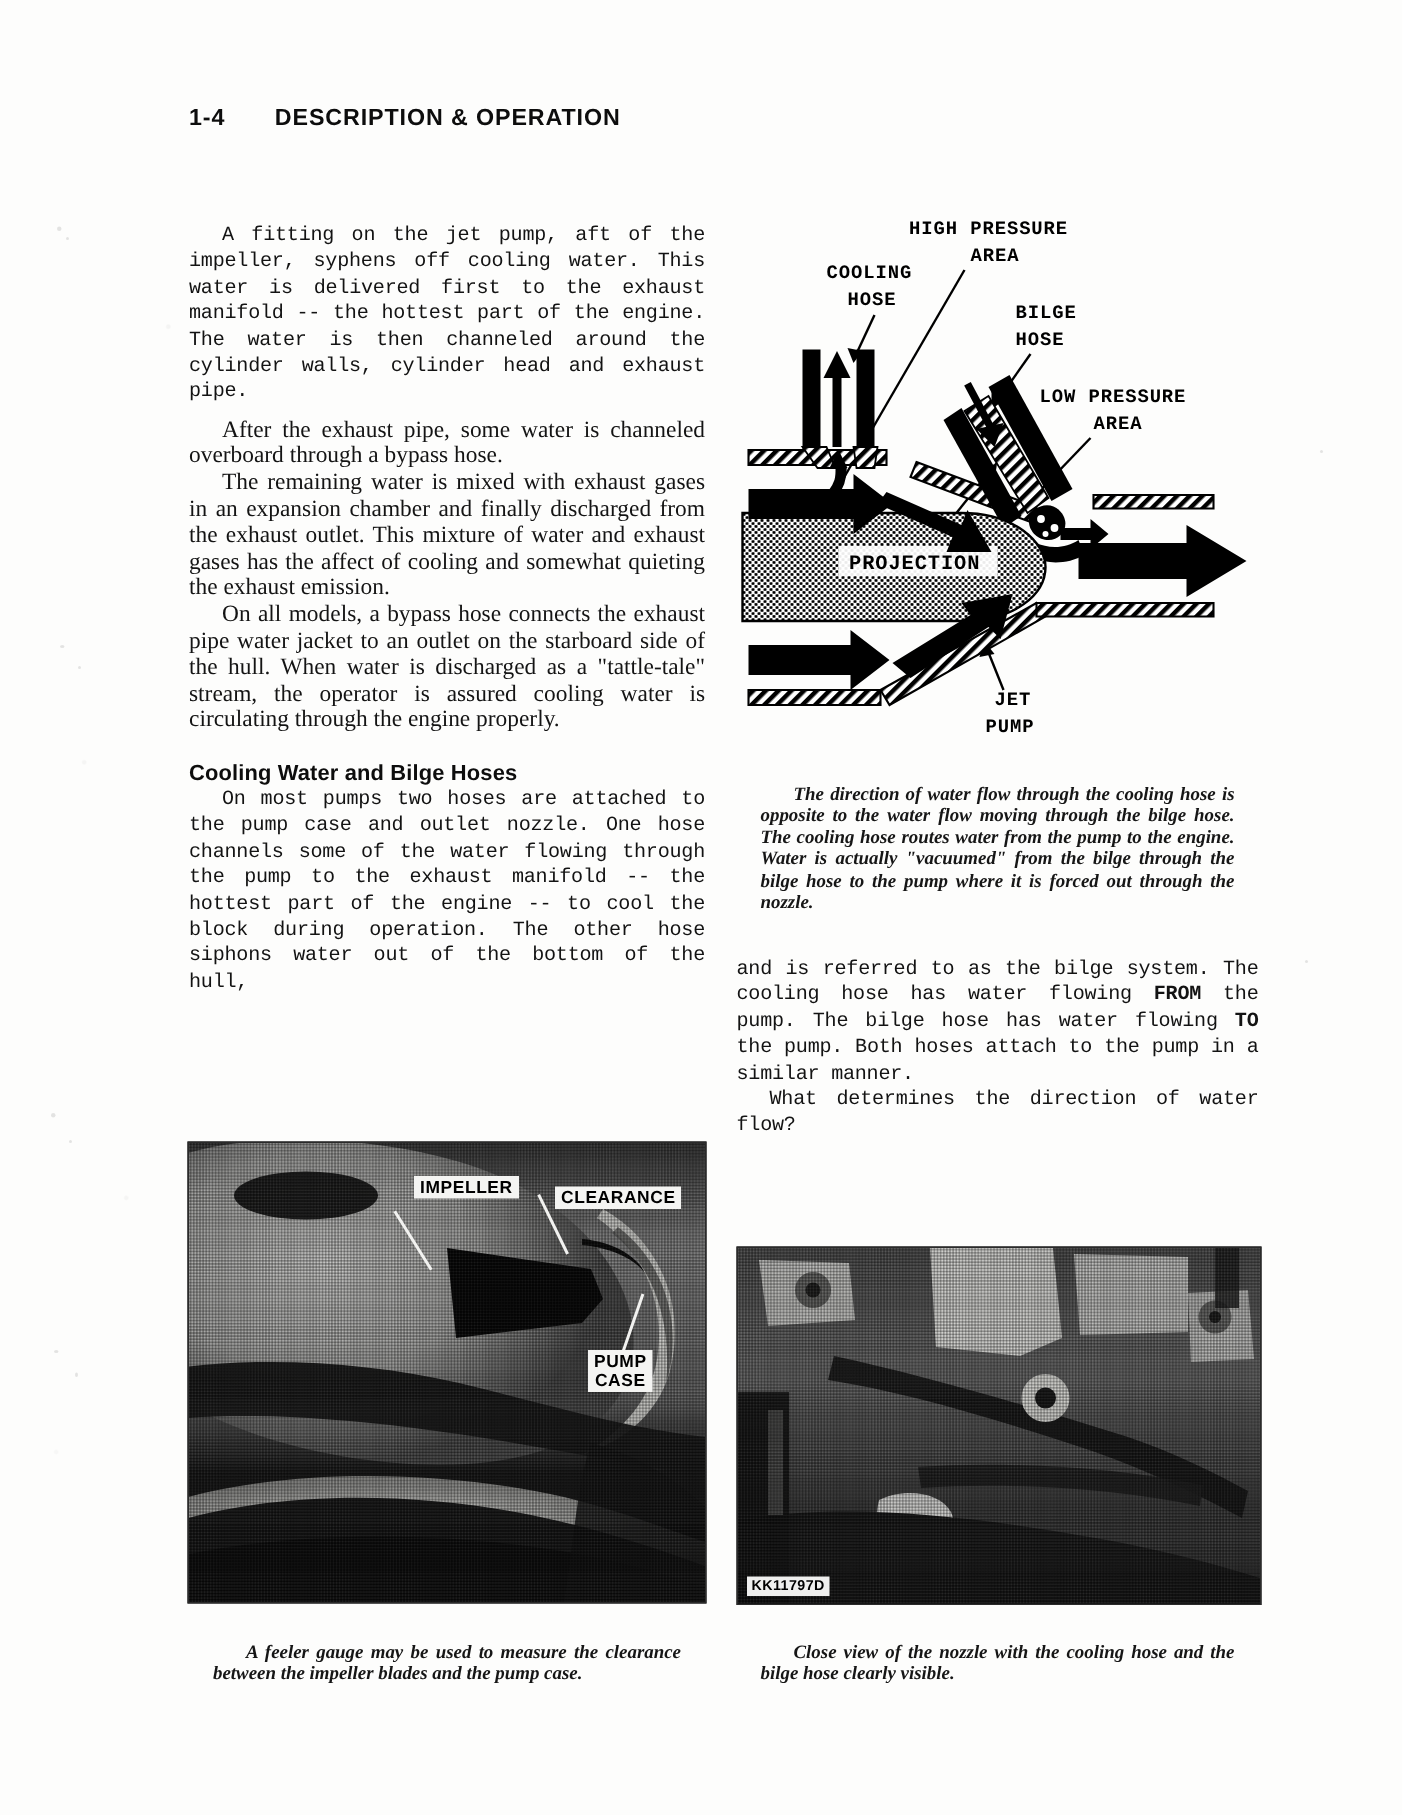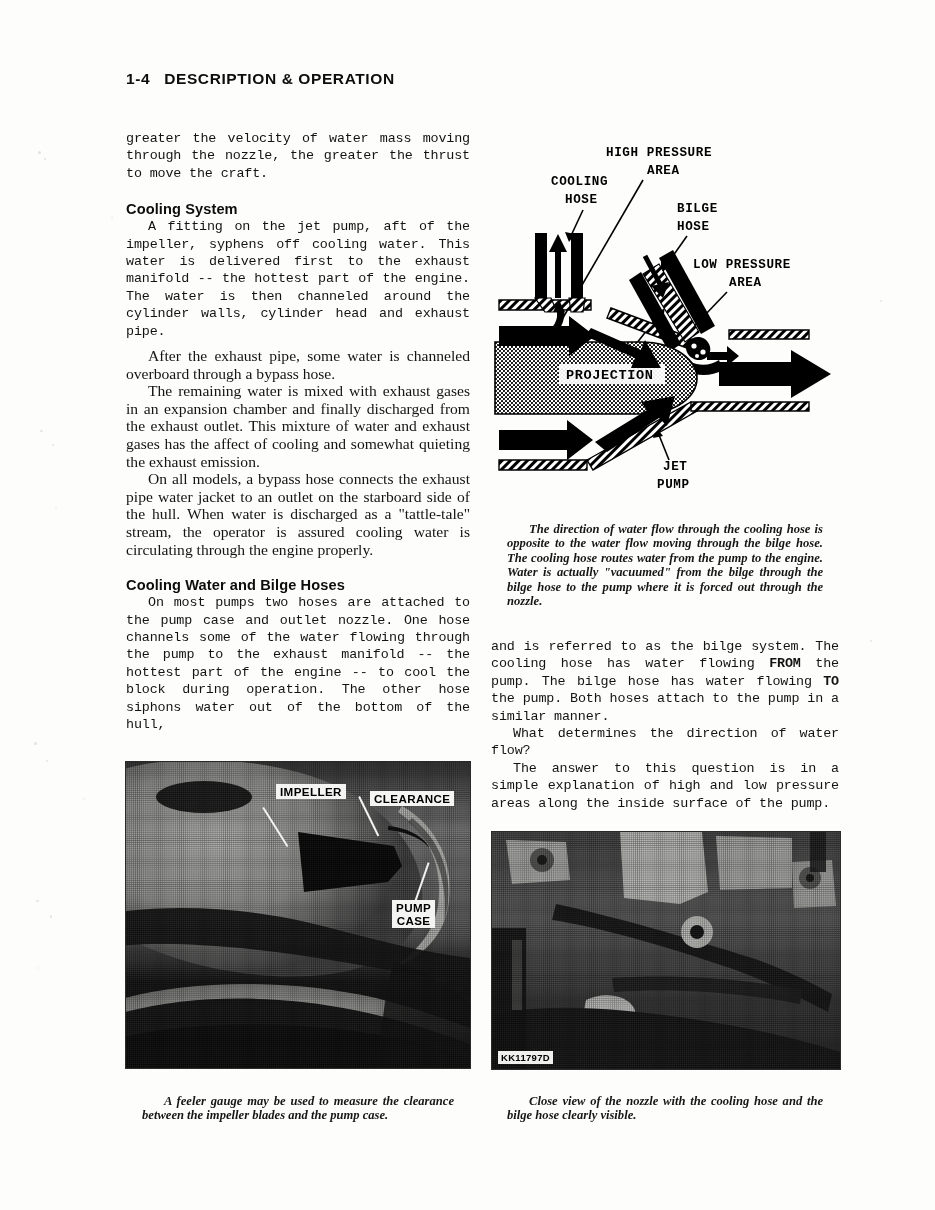--- a/index.html
+++ b/index.html
@@ -39,21 +39,21 @@
     position: absolute;
     left: 126px;
     top: 70px;
     font-family: "Liberation Sans", sans-serif;
     font-weight: bold;
     font-size: 15.5px;
     letter-spacing: 0.6px;
     color: #0d0d0d;
     white-space: nowrap;
   }
-  .running-head .folio { margin-right: 14px; }
+  .running-head .folio { margin-right: 33px; }
 
   
   .col-left {
     position: absolute;
     left: 126px;
     top: 130px;
     width: 344px;
   }
   .col-right {
     position: absolute;
@@ -202,25 +202,23 @@
   <div class="speck" style="left:880px;top:300px;width:2px;height:2px;"></div>
   <div class="speck" style="left:870px;top:640px;width:2px;height:2px;"></div>
 </div>
 
 <div class="running-head">
   <span class="folio">1-4</span><span>DESCRIPTION &amp; OPERATION</span>
 </div>
 
 <div class="col-left">
 
-  <p class="tw">greater the velocity of water mass moving through the nozzle, the greater the thrust to move the craft.</p>
 
   <div class="gap-l"></div>
 
-  <h3 class="subhead">Cooling System</h3>
   <p class="tw indent">A fitting on the jet pump, aft of the impeller, syphens off cooling water.  This water is delivered first to the exhaust manifold -- the hottest part of the engine.  The water is then channeled around the cylinder walls, cylinder head and exhaust pipe.</p>
 
   <div class="gap-s"></div>
   <p class="sf indent">After the exhaust pipe, some water is channeled overboard through a bypass hose.</p>
   <p class="sf indent">The remaining water is mixed with exhaust gases in an expansion chamber and finally discharged from the exhaust outlet.  This mixture of water and exhaust gases has the affect of cooling and somewhat quieting the exhaust emission.</p>
   <p class="sf indent">On all models, a bypass hose connects the exhaust pipe water jacket to an outlet on the starboard side of the hull.  When water is discharged as a "tattle-tale" stream, the operator is assured cooling water is circulating through the engine properly.</p>
 
   <div class="gap-l"></div>
 
   <h3 class="subhead">Cooling Water and Bilge Hoses</h3>
@@ -404,21 +402,20 @@
     </svg>
   </div>
 
   <div style="height:6px;"></div>
   <p class="caption indent">The direction of water flow through the cooling hose is opposite to the water flow moving through the bilge hose.  The cooling hose routes water from the pump to the engine.  Water is actually "vacuumed" from the bilge through the bilge hose to the pump where it is forced out through the nozzle.</p>
 </div>
 
 <div style="position:absolute;left:491px;top:638px;width:348px;">
   <p class="tw"><span>and is referred to as the bilge system.  The cooling hose has water flowing </span><b>FROM</b><span> the pump.  The bilge hose has water flowing </span><b>TO</b><span> the pump.  Both hoses attach to the pump in a similar manner.</span></p>
   <p class="tw indent">What determines the direction of water flow?</p>
-  <p class="tw indent">The answer to this question is in a simple explanation of high and low pressure areas along the inside surface of the pump.</p>
 </div>
 
 <div class="photo" style="position:absolute;left:491px;top:831px;width:348px;height:237px;">
   <svg viewBox="0 0 348 237" width="348" height="237" preserveAspectRatio="none">
     <defs>
       <linearGradient id="nbg" x1="0" y1="0" x2="0" y2="1">
         <stop offset="0" stop-color="#4e4e4e"></stop>
         <stop offset="0.35" stop-color="#6b6b6b"></stop>
         <stop offset="0.75" stop-color="#3b3b3b"></stop>
         <stop offset="1" stop-color="#2a2a2a"></stop>

